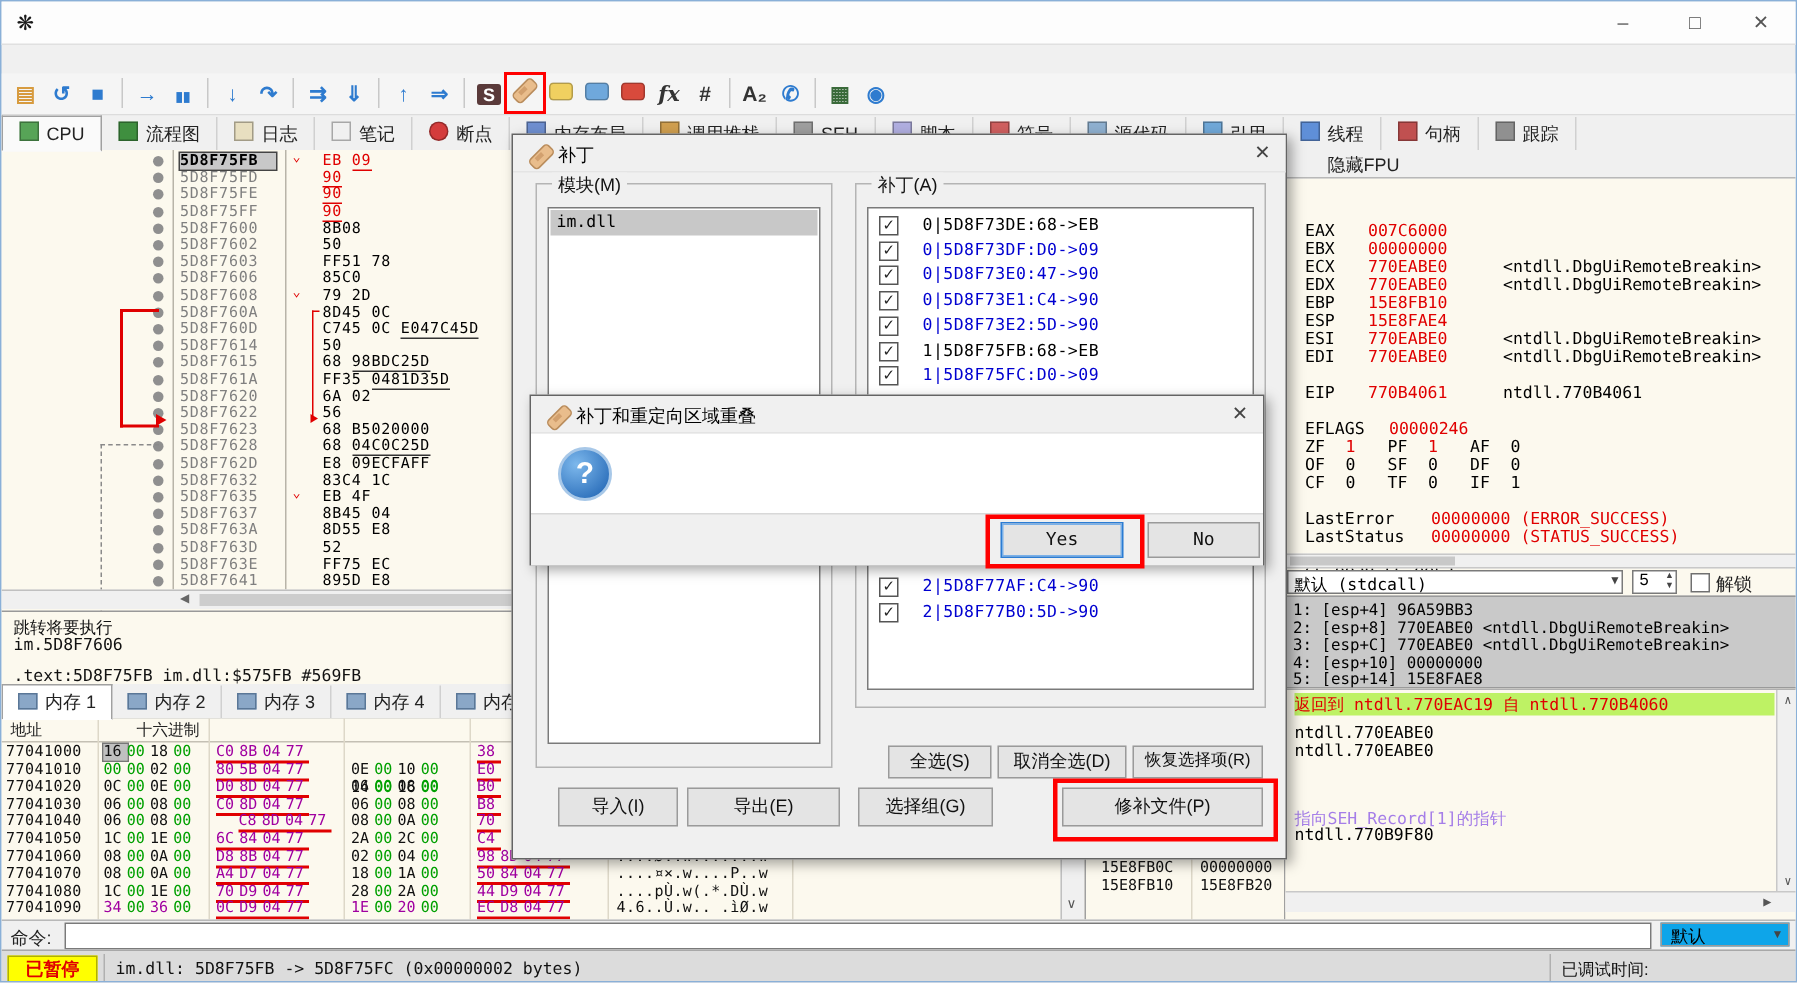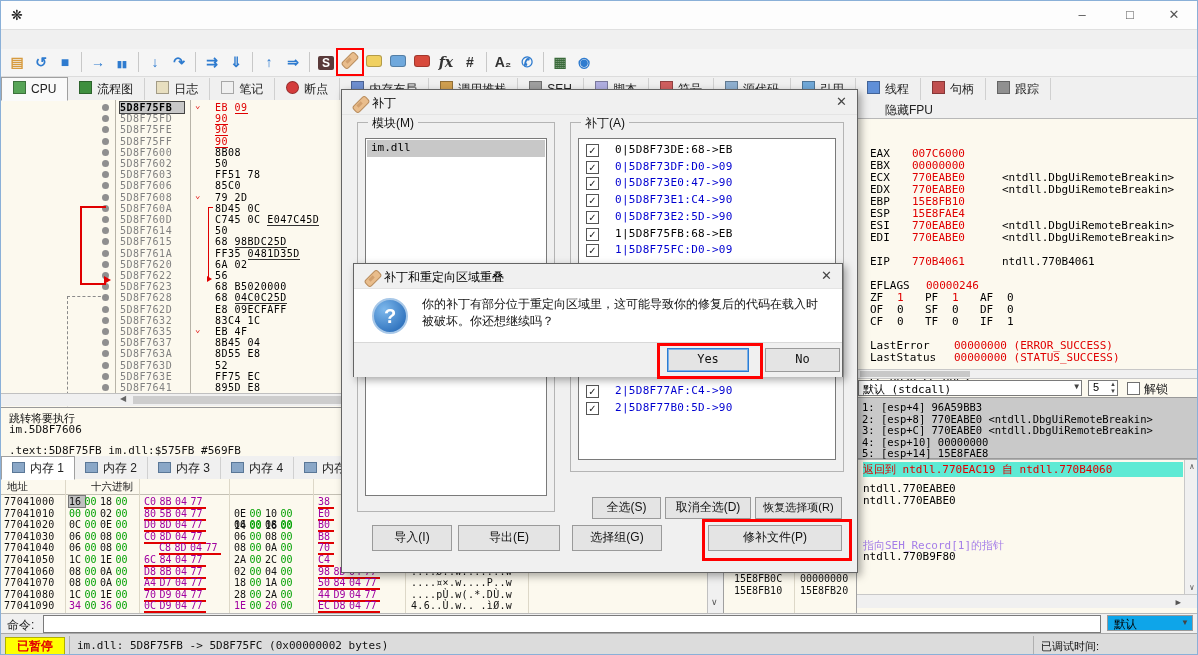--- a/index.html
+++ b/index.html
@@ -83,21 +83,21 @@
   #convbox{position:absolute;left:1px;top:0;width:224px;height:16px;background:#fff;border:1px solid #7a7a7a;font-family:"DejaVu Sans Mono",monospace;font-size:11px;padding:1px 0 0 4px;box-sizing:border-box;}
   #convarrow{position:absolute;right:2px;top:1px;font-size:8px;color:#444;}
   #spinbox{position:absolute;left:231px;top:0;width:30px;height:16px;background:#fff;border:1px solid #7a7a7a;box-sizing:border-box;padding-left:4px;font-size:11px;}
   .spinarrows{position:absolute;right:1px;top:0;font-size:6px;line-height:7px;color:#444;text-align:center;}
   #unlockbox{position:absolute;left:270px;top:2px;width:11px;height:11px;background:#fff;border:1px solid #707070;}
   #unlocklabel{position:absolute;left:287px;top:1px;font-size:12px;color:#222;}
   #argbox{position:absolute;left:0;top:297px;width:100%;height:62px;background:#c9c9c9;border:1px solid #9a9a9a;box-sizing:border-box;font-family:"DejaVu Sans Mono",monospace;}
   .argrow{position:absolute;left:4px;height:12px;font-size:10.5px;color:#000;white-space:nowrap;}
   #retinfo{position:absolute;left:0;top:359px;width:100%;height:154px;background:#fcf9ee;border-top:1px solid #b0b0b0;font-family:"DejaVu Sans Mono",monospace;font-size:11px;}
   .retline{position:absolute;left:6px;white-space:nowrap;}
-  #retred{color:#e00000;background:#5eead4;right:16px;}
+  #retred{color:#e00000;background:#bef264;right:16px;}
   #sehlabel{color:#a57ee8;}
   #retvscroll{position:absolute;right:0;top:0;width:14px;height:134px;background:#f0f0f0;border-left:1px solid #c8c8c8;font-size:8px;color:#555;text-align:center;}
   #rethscroll{position:absolute;left:0;top:134px;width:100%;height:14px;background:#f0f0f0;border-top:1px solid #c8c8c8;font-size:9px;color:#555;box-sizing:border-box;}
   
   #cmdrow{position:absolute;left:0;top:612px;width:1198px;height:20px;background:#f0f0f0;border-top:1px solid #b8b8b8;}
   #cmdlabel{position:absolute;left:6px;top:3px;font-size:12px;color:#222;}
   #cmdinput{position:absolute;left:42px;top:1px;width:1056px;height:16px;background:#fff;border:1px solid #7a7a7a;}
   #cmdprofile{position:absolute;left:1106px;top:1px;width:86px;height:16px;background:#0ea5e9;border:1px solid #9a9a9a;font-size:11.5px;padding:1px 0 0 6px;box-sizing:border-box;}
   #statusbar{position:absolute;left:0;top:632px;width:1198px;height:23px;background:#dcdcdc;border-top:1px solid #a8a8a8;}
   #statebadge{position:absolute;left:4px;top:3px;width:58px;height:16px;background:#ffff00;color:#e00000;font-weight:bold;font-size:12px;text-align:center;line-height:16px;border:1px solid #b0b000;}
@@ -623,20 +623,19 @@
     <div class="redbox" style="left:360px;top:429px;width:144px;height:36px;"></div>
   </div>
 
   <div id="confirmdlg">
     <div class="dlgtitle">
       <span class="dlgico bandaid"></span>
       <span class="dlgtext">补丁和重定向区域重叠</span>
       <span class="dlgx">✕</span>
     </div>
     <div id="qicon">?</div>
-    <div id="confmsg">你的补丁有部分位于重定向区域里，这可能导致你的修复后的代码在载入时被破坏。你还想继续吗？</div>
     <div id="conffooter"></div>
     <div class="btn" id="yesbtn">Yes</div>
     <div class="btn" id="nobtn">No</div>
     <div class="redbox" style="left:303px;top:79px;width:100px;height:30px;"></div>
   </div>
 
 </div>
 
 </body></html>

